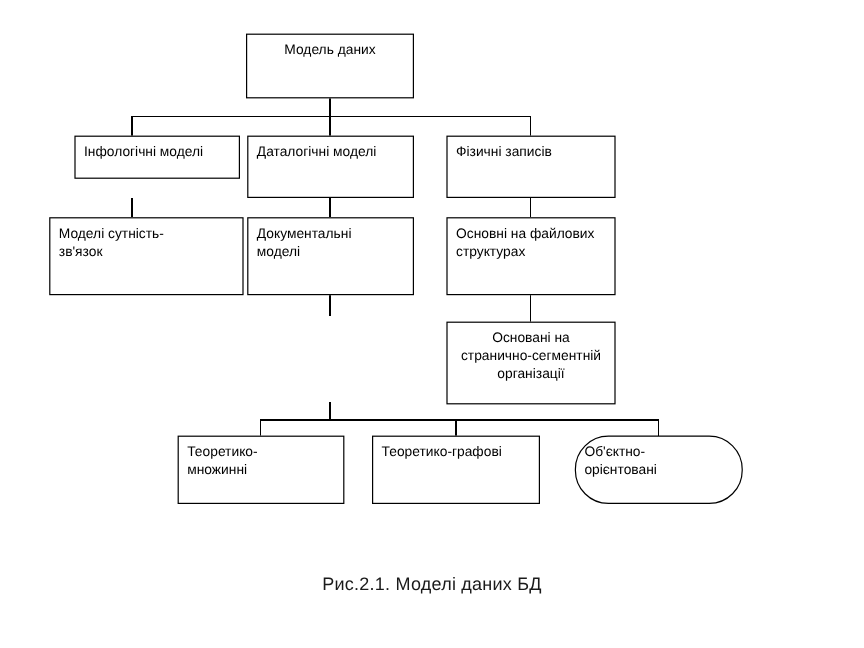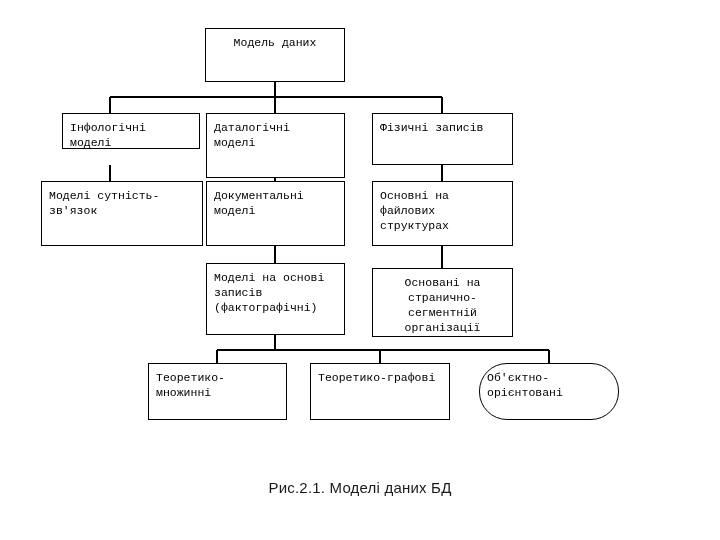--- a/index.html
+++ b/index.html
@@ -36,21 +36,21 @@
     stroke-width: 1.1;
     shape-rendering: crispEdges;
   }
 
   
   .node {
     position: absolute;
     box-sizing: border-box;
     border: 1.4px solid #000000;
     background: #ffffff;
-    font-family: Liberation Mono, monospace;
+    font-family: Liberation Sans, sans-serif;
     font-size: 11.5px;
     line-height: 15px;
     color: #000000;
     padding: 6px 7px 0 7px;
     overflow: hidden;
   }
   .node.center-text {
     text-align: center;
     padding-left: 4px;
     padding-right: 4px;
@@ -102,45 +102,40 @@
     <line x1="549" y1="350" x2="549" y2="363"></line>
   </svg>
 
   <div class="node center-text" style="left:205px; top:28px; width:140px; height:54px;">
     <span class="label">Модель даних</span>
   </div>
 
   <div class="node" style="left:41px; top:113px; width:138px; height:36px;margin-left:21px;">
     <span class="label">Інфологічні моделі</span>
   </div>
-  <div class="node" style="left:206px; top:113px; width:139px; height:65px;">
+  <div class="node" style="left:206px; top:113px; width:139px; height:52px;">
     <span class="label">Даталогічні моделі</span>
   </div>
   <div class="node" style="left:372px; top:113px; width:141px; height:52px;">
     <span class="label">Фізичні записів</span>
   </div>
 
   <div class="node" style="left:41px; top:181px; width:162px; height:65px;">
     <span class="label">Моделі сутність-
 зв'язок</span>
   </div>
   <div class="node" style="left:206px; top:181px; width:139px; height:65px;">
     <span class="label">Документальні
 моделі</span>
   </div>
   <div class="node" style="left:372px; top:181px; width:141px; height:65px;">
     <span class="label">Основні на файлових
 структурах</span>
   </div>
 
-  <div class="node" style="left:206px; top:263px; width:139px; height:72px;">
-    <span class="label">Моделі на основі
-записів
-(фактографічні)</span>
-  </div>
   <div class="node" style="left:372px; top:268px; width:141px; height:69px;text-align:center;">
     <span class="label">Основані на
 странично-сегментній
 організації</span>
   </div>
 
   <div class="node" style="left:148px; top:363px; width:139px; height:57px;">
     <span class="label">Теоретико-
 множинні</span>
   </div>

